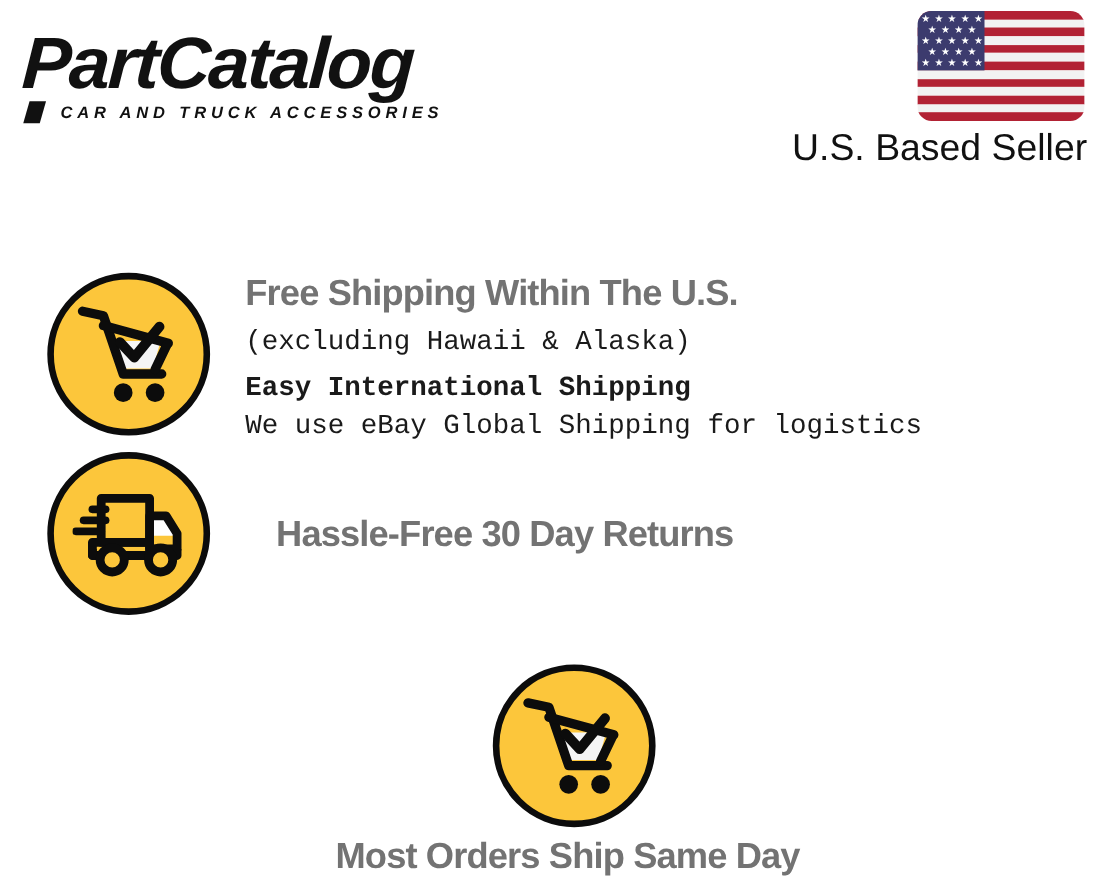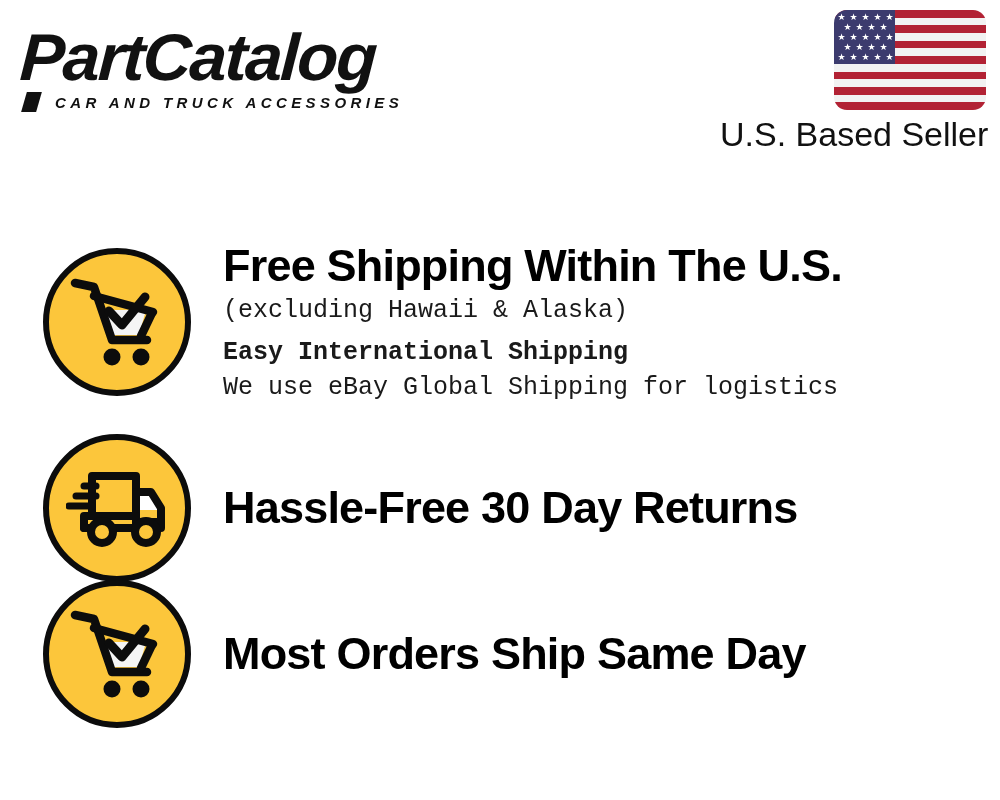--- a/index.html
+++ b/index.html
@@ -136,22 +136,22 @@
     width: 1000px;
   }
   .feature-row {
     position: absolute;
     left: 0;
     width: 1000px;
     display: flex;
     align-items: center;
   }
   .feature-row.row-0 { top: 0px;   height: 148px; }
-  .feature-row.row-1 { top: 186px; height: 148px; }
-  .feature-row.row-2 { top: 332px; height: 148px; }
+  .feature-row.row-1 { top: 163px; height: 148px; gap: 28px; }
+  .feature-row.row-2 { top: 356px; height: 148px; flex-direction: column; }
 
   .icon-badge {
     position: relative;
     margin-left: 43px;
     width: 148px;
     height: 148px;
     border-radius: 50%;
     background: #fcc63b;
     border: 6px solid #0c0c0c;
     box-sizing: border-box;
@@ -163,24 +163,24 @@
   .icon-badge svg { display: block; }
 
   .feature-text {
     margin-left: 32px;
     flex: 1 1 auto;
     min-width: 0;
   }
   .feature-headline {
     font-family: "Liberation Sans", sans-serif;
     font-weight: 700;
-    font-size: 45px;
+    font-size: 33px;
     line-height: 52px;
     letter-spacing: -0.8px;
-    color: #000000;
+    color: #737373;
     white-space: nowrap;
   }
   .feature-sub {
     font-family: Liberation Mono, monospace;
     font-weight: 400;
     font-size: 25px;
     line-height: 34px;
     color: #1a1a1a;
     margin-top: 2px;
     white-space: nowrap;

